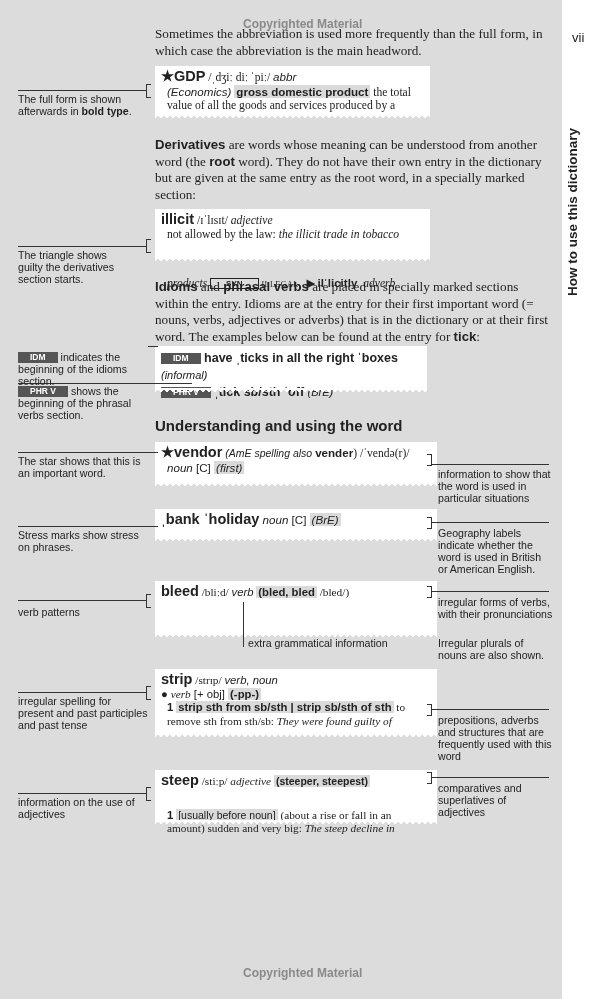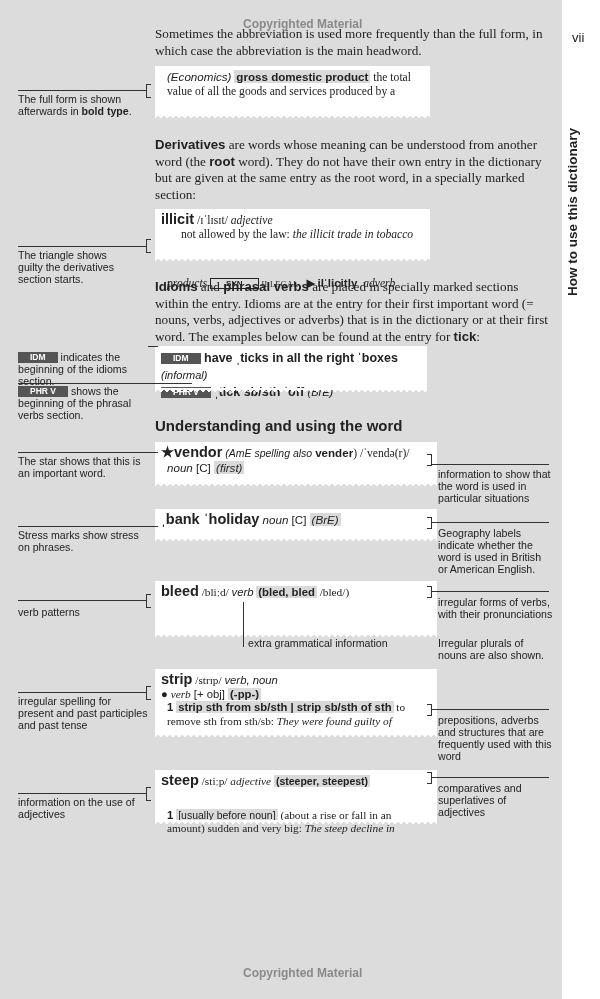--- a/index.html
+++ b/index.html
@@ -33,32 +33,33 @@
 
 <div class="page"></div>
 
 <div class="watermark" style="left:243px;top:17px;">Copyrighted Material</div>
 <div class="pagenum">vii</div>
 <div class="sidetitle">How to use this dictionary</div>
 
 <div class="para" style="top:26px;">Sometimes the abbreviation is used more frequently than the full form, in which case the abbreviation is the main headword.</div>
 
 <div class="box" style="left:155px;top:66px;width:263px;height:40px;">
+  <div><span class="hw">★</span><span class="hw">GDP</span><span> /ˌdʒiː diː ˈpiː/ </span><span class="it sans">abbr</span></div>
   <div style="padding-left:6px;"><span class="it sans">(Economics)</span> <span class="bold hl">gross domestic product</span><span> the total</span></div>
   <div style="padding-left:6px;">value of all the goods and services produced by a</div>
 </div>
 <div class="line" style="left:18px;top:90px;width:128px;"></div>
 <div class="brL" style="left:146px;top:84px;height:12px;"></div>
 <div class="note" style="left:18px;top:93px;width:125px;"><span>The full form is shown afterwards in </span><b>bold type</b><span>.</span></div>
 
 <div class="para" style="top:137px;"><b>Derivatives</b><span> are words whose meaning can be understood from another word (the </span><b>root</b><span> word). They do not have their own entry in the dictionary but are given at the same entry as the root word, in a specially marked section:</span></div>
 
 <div class="box" style="left:155px;top:209px;width:263px;height:40px;">
   <div><span class="hw">illicit</span><span> /ɪˈlɪsɪt/ </span><span class="it">adjective</span></div>
-  <div style="padding-left:6px;margin-left:14px;"><span>not allowed by the law: </span><span class="it">the illicit trade in tobacco</span></div>
+  <div style="padding-left:6px;"><span>not allowed by the law: </span><span class="it">the illicit trade in tobacco</span></div>
   <div style="padding-left:6px;"><span class="it">products</span> <span class="syn">SYN</span> <span class="smallcaps">illegal</span>&nbsp; <span class="hl">▶</span><span class="bold">ilˈlicitly</span>&nbsp; <span class="it">adverb</span></div>
 </div>
 <div class="line" style="left:18px;top:246px;width:128px;"></div>
 <div class="brL" style="left:146px;top:239px;height:12px;"></div>
 <div class="note" style="left:18px;top:249px;width:110px;">The triangle shows guilty the derivatives section starts.</div>
 
 <div class="para" style="top:279px;"><b>Idioms</b><span> and </span><b>phrasal verbs</b><span> are placed in specially marked sections within the entry. Idioms are at the entry for their first important word (= nouns, verbs, adjectives or adverbs) that is in the dictionary or at their first word. The examples below can be found at the entry for </span><b>tick</b><span>:</span></div>
 
 <div class="box" style="left:155px;top:346px;width:260px;height:34px;font-family:'Liberation Sans',sans-serif;">
   <div style="font-size:12.5px;line-height:17px;"><span class="tag">IDM</span> <span class="bold">have ˌticks in all the right ˈboxes</span> <span class="it" style="font-size:11px;">(informal)</span></div>

